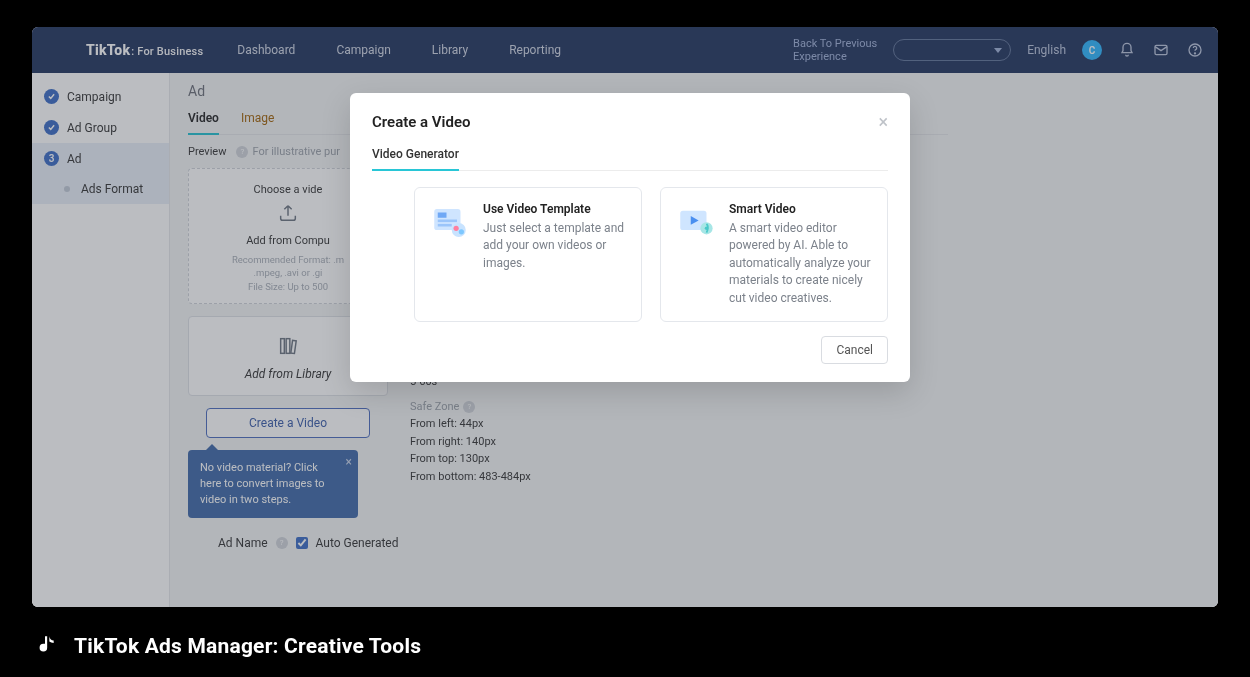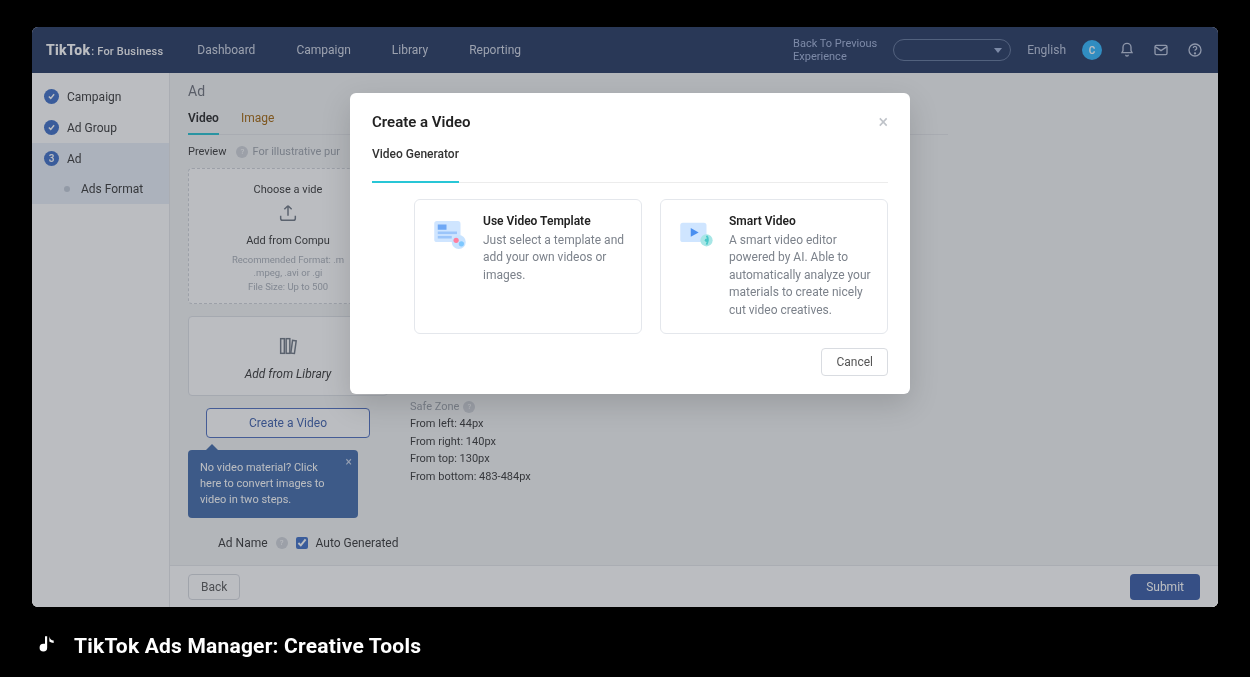--- a/index.html
+++ b/index.html
@@ -1,21 +1,21 @@
 <!DOCTYPE html>
 <html><head>
 <meta charset="utf-8">
 <style>
   * { box-sizing: border-box; margin: 0; padding: 0; font-family: -apple-system, BlinkMacSystemFont, "Segoe UI", Roboto, Helvetica, Arial, sans-serif; }
   body { background: #000; width: 1250px; height: 677px; overflow: hidden; position: relative; }
   .app-frame { position: absolute; left: 32px; top: 27px; width: 1186px; height: 580px; background: #f4f4f4; border-radius: 6px; overflow: hidden; }
 
   
   .topnav { height: 46px; background: #20335d; display: flex; align-items: center; padding: 0 14px; color: #fff; font-size: 12px; }
-  .brand { font-weight: 800; font-size: 14px; letter-spacing: .2px; }
+  .brand { font-weight: 800; font-size: 14px; letter-spacing: .2px; margin-left: 40px; }
   .brand-sub { font-weight: 500; font-size: 11px; margin-left: 1px; opacity: .95; }
   .nav-items { display: flex; gap: 41px; margin-left: 34px; }
   .nav-items span { color: #cfd6e4; cursor: pointer; }
   .nav-right { margin-left: auto; display: flex; align-items: center; gap: 16px; }
   .back-link { display: flex; flex-direction: column; line-height: 1.2; font-size: 11px; color: #9fb1d8; }
   .selector { border: 1px solid #5f7399; border-radius: 999px; height: 22px; width: 118px; display: flex; align-items: center; justify-content: flex-end; padding: 0 8px; }
   .selector .tri { width:0;height:0;border-left:4px solid transparent;border-right:4px solid transparent;border-top:5px solid #9fb1d8; }
   .lang { color: #b8c3db; }
   .avatar { width: 20px; height: 20px; border-radius: 50%; background: #2bb6ff; color: #fff; display: flex; align-items: center; justify-content: center; font-size: 10px; font-weight: 600; }
   .topicon { width: 18px; height: 18px; display:flex;align-items:center;justify-content:center; }
@@ -79,21 +79,21 @@
   .btn-back { background:#fff;border:1px solid #d6d9de;color:#555;font-size:12px;padding:5px 12px;border-radius:4px;cursor:pointer;}
   .btn-submit { margin-left:auto; background:#3357a3;color:#fff;border:none;font-size:12px;padding:6px 16px;border-radius:4px;cursor:pointer;}
 
   
   .dim { position:absolute; inset:0; background:rgba(60,66,78,.35); }
   .modal { position:absolute; left:318px; top:66px; width:560px; background:#fff; border-radius:6px; box-shadow:0 10px 30px rgba(0,0,0,.15); padding:20px 22px 18px; }
   .modal-head { display:flex; align-items:center; justify-content:space-between; margin-bottom:10px;}
   .modal-title { font-size:15px; color:#222; font-weight:600; }
   .modal-x { color:#bfc3c9; font-size:18px; cursor:pointer; line-height:1;}
   .modal-tabs { display:flex; gap:18px; font-size:12px; border-bottom:1px solid #ececec; margin-bottom:16px;}
-  .modal-tabs .t { padding:6px 0 20px; color:#333; font-weight:500; border-bottom:2px solid #28c6d6; margin-bottom:-1px; cursor:pointer;}
+  .modal-tabs .t { padding:6px 0 8px; color:#333; font-weight:500; border-bottom:2px solid #28c6d6; margin-bottom:-1px; cursor:pointer;}
   .cards { display:flex; gap:18px;padding-left:42px; }
   .card { flex:1; border:1px solid #e4e7ec; border-radius:6px; padding:14px 14px 14px 14px; display:flex; gap:12px; cursor:pointer;}
   .card .ic { width:42px; height:42px; flex-shrink:0; }
   .card .ct { font-size:12px; }
   .card .ct .h { font-weight:600; color:#222; margin-bottom:4px;}
   .card .ct .d { color:#7c828b; line-height:1.45;}
   .modal-foot { display:flex; justify-content:flex-end; margin-top:14px;}
   .btn-cancel { background:#fff;border:1px solid #d9dce1;color:#555;font-size:12px;padding:6px 14px;border-radius:4px;cursor:pointer;}
 
   
@@ -245,24 +245,20 @@
         </div>
 
         <div class="ad-name-row">
           <span>Ad Name</span>
           <span class="qmark">?</span>
           <input type="checkbox" class="cb" checked="" style="">
           <span>Auto Generated</span>
         </div>
       </div>
 
-      <div class="footer-bar">
-        <button class="btn-back">Back</button>
-        <button class="btn-submit">Submit</button>
-      </div>
     </div>
   </div>
 
   <div class="dim"></div>
   <div class="modal">
     <div class="modal-head">
       <div class="modal-title">Create a Video</div>
       <div class="modal-x">×</div>
     </div>
     <div class="modal-tabs">

